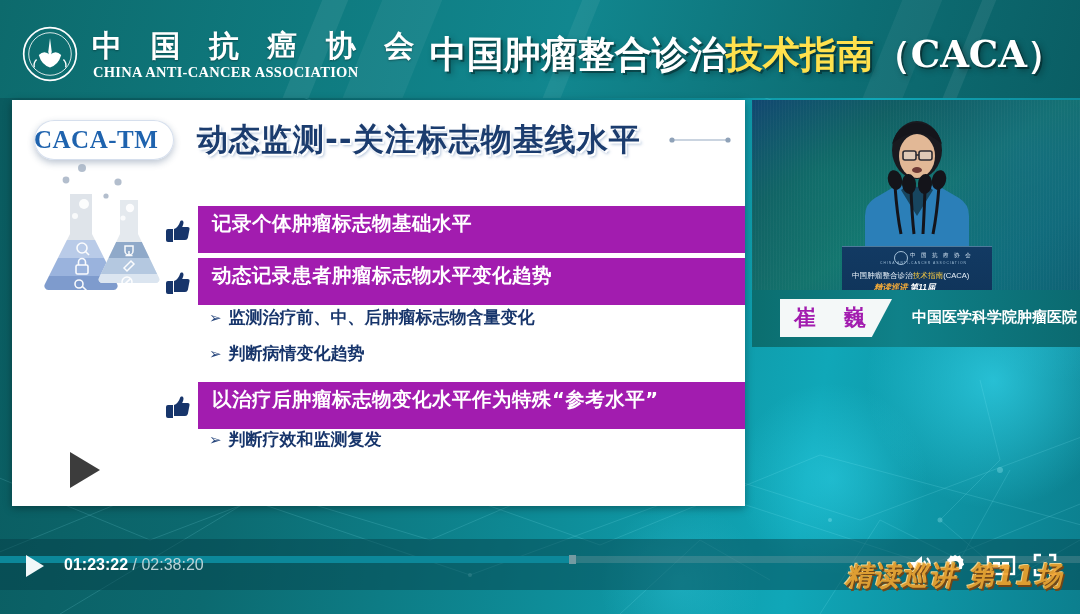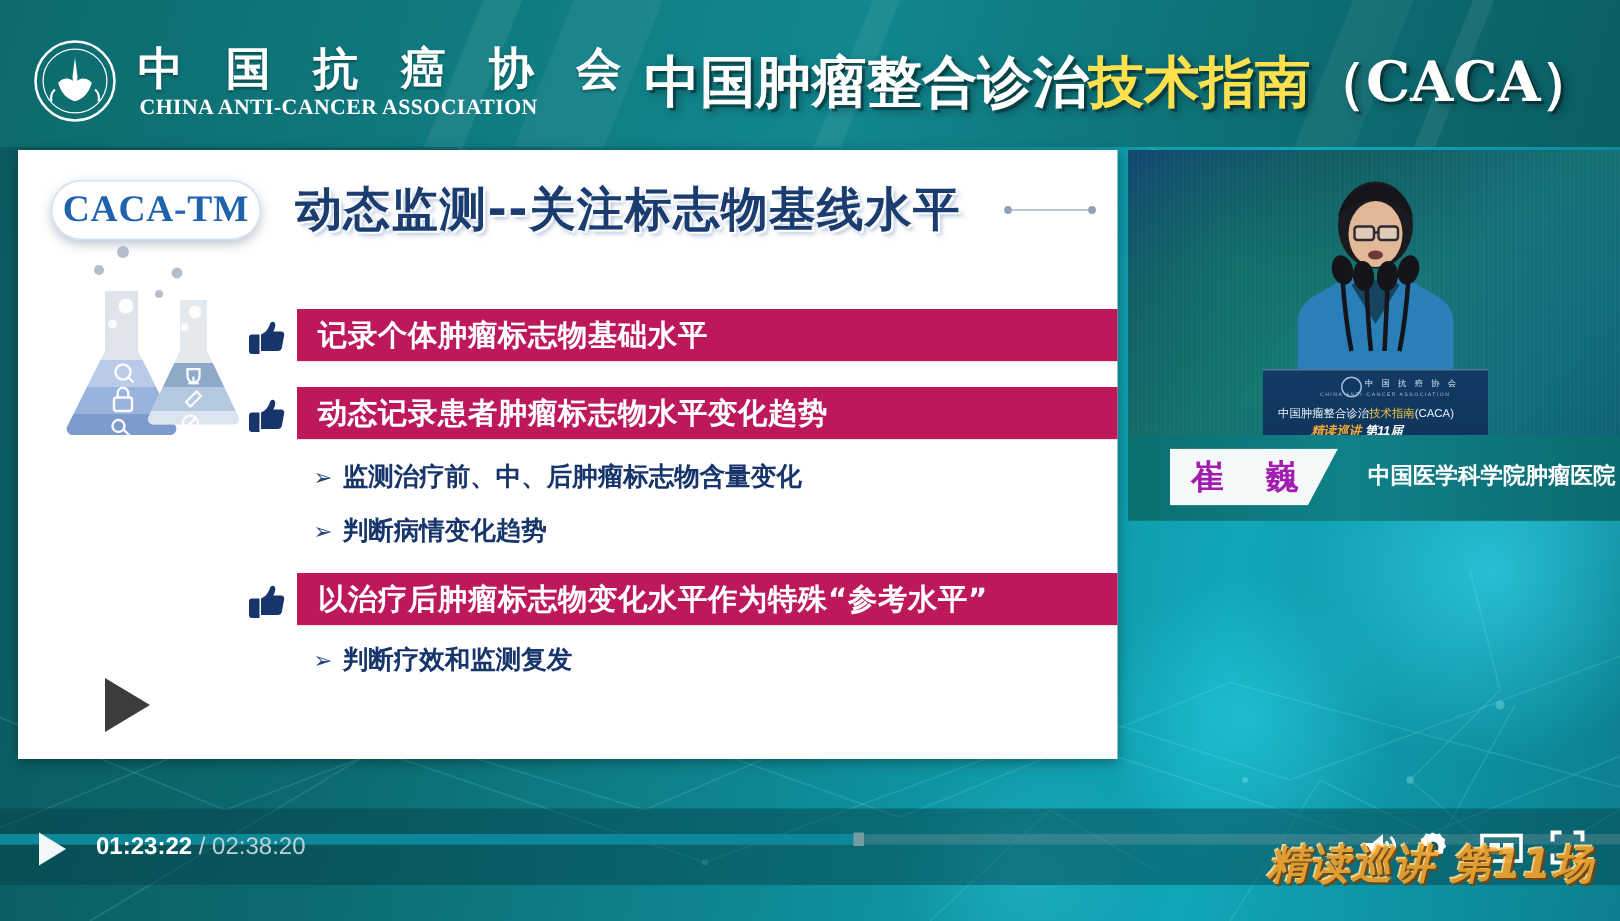--- a/index.html
+++ b/index.html
@@ -30,35 +30,35 @@
      font-family:"DejaVu Serif","Liberation Serif",serif;color:#ffffff;letter-spacing:0px;
      text-shadow:2px 2px 0 rgba(0,0,0,.35), 3px 3px 6px rgba(0,0,0,.35);}
   #hdr-title .hl{color:#ffe14d;}
 
   
   #slide{position:absolute;left:12px;top:100px;width:733px;height:406px;background:#fff;
      box-shadow:0 2px 8px rgba(0,0,0,.35);overflow:hidden;}
 
   #badge{position:absolute;left:22px;top:20px;width:140px;height:40px;border-radius:20px;background:#fff;
      box-shadow:0 3px 7px rgba(40,70,110,.30), 0 0 0 1px rgba(210,220,235,.9) inset;
-     display:flex;align-items:center;justify-content:center;}
+     display:flex;align-items:center;justify-content:flex-start;}
   #badge span{color:#1f63ae;font-size:25px;font-weight:700;letter-spacing:.5px;
      font-family:"Liberation Serif","DejaVu Serif",serif;}
 
   #slide-title{position:absolute;left:185px;top:19px;font-size:31px;font-weight:700;white-space:nowrap;
      color:#1b3c6e;font-family:"DejaVu Sans","Liberation Sans",sans-serif;letter-spacing:1px;
      text-shadow:1.5px 1.5px 0 #fff, 2.5px 2.5px 3px rgba(120,150,190,.55);}
   #title-deco{position:absolute;left:655px;top:36px;width:66px;height:8px;}
 
   #flasks{position:absolute;left:28px;top:60px;width:132px;height:150px;}
 
   .row{position:absolute;display:flex;align-items:center;}
   .thumb{width:30px;height:30px;flex:0 0 30px;margin-right:6px;}
-  .banner{position:relative;height:35px;background:#be185d;display:flex;align-items:center;
-     padding:0 44px 0 14px;
+  .banner{position:relative;height:35px;background:#a21caf;display:flex;align-items:center;
+     padding:0 44px 12px 14px;
      clip-path:polygon(0 0, 100% 0, calc(100% - 22px) 100%, 0 100%);}
   .banner span{color:#fff;font-size:19.5px;font-weight:700;white-space:nowrap;letter-spacing:.5px;
      font-family:"DejaVu Sans","Liberation Sans",sans-serif;}
   .sub{position:absolute;display:flex;align-items:center;color:#17356b;font-size:17px;font-weight:700;
      white-space:nowrap;font-family:"DejaVu Sans","Liberation Sans",sans-serif;}
   .sub .arw{font-size:15px;margin-right:7px;color:#27467c;}
 
   #slide-play{position:absolute;left:58px;top:352px;width:0;height:0;
      border-left:30px solid #3c3c3c;border-top:18px solid transparent;border-bottom:18px solid transparent;}
 

